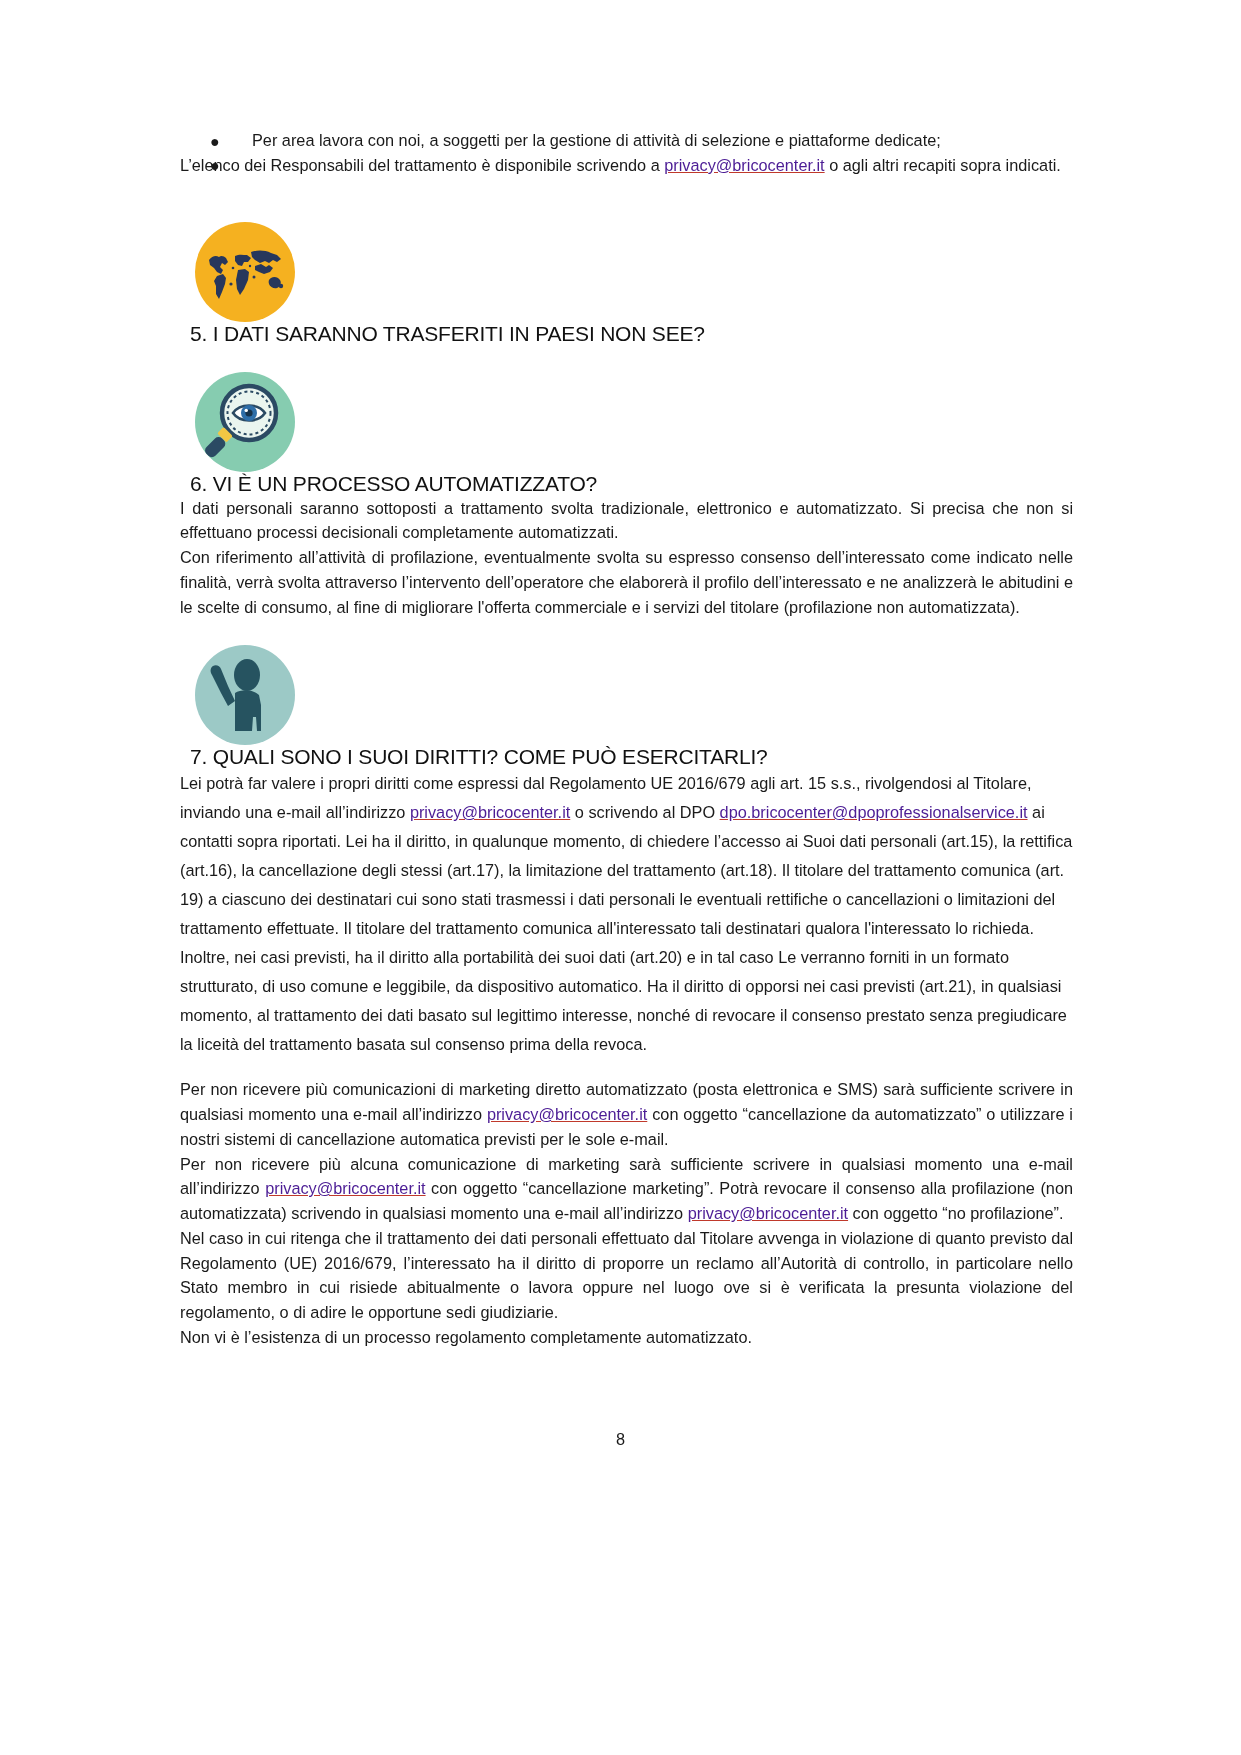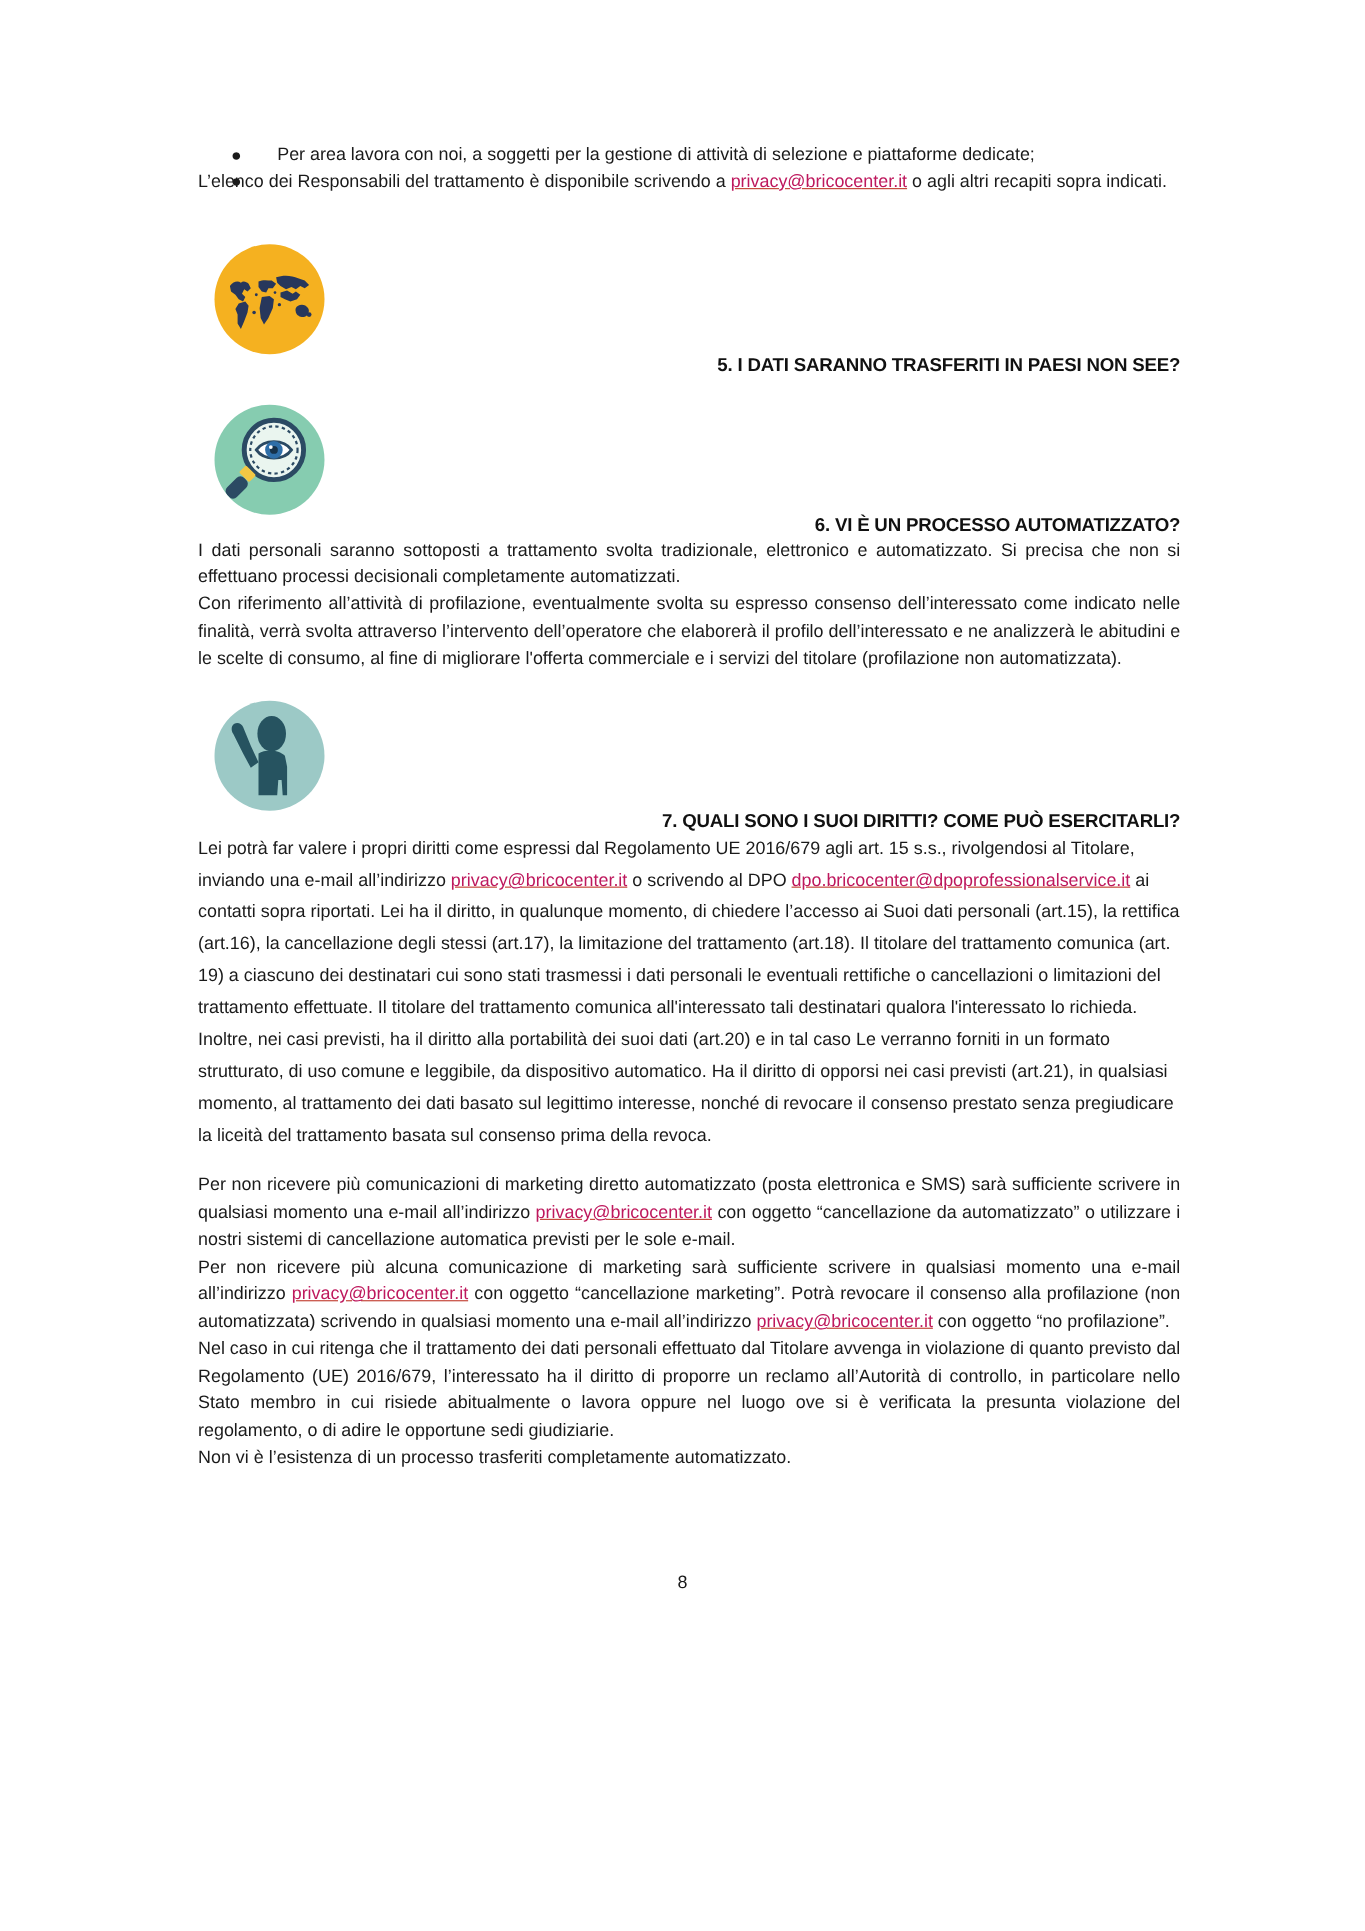--- a/index.html
+++ b/index.html
@@ -53,33 +53,33 @@
     font-size: 16.3px;
     line-height: 1.52;
     text-align: justify;
   }
   p.loose {
     line-height: 1.78;
   }
   .left { text-align: left; }
 
   a.maillink, span.maillink {
-    color: #be185d;
+    color: #4c1d95;
     text-decoration: underline;
     text-decoration-color: #c0392b;
     cursor: pointer;
   }
 
   
   h2.section-title {
     margin: 0;
-    font-size: 17px;
-    font-weight: bold;
+    font-size: 21px;
+    font-weight: normal;
     letter-spacing: -0.2px;
-    text-align: right;
+    text-align: left;
     color: #111111;
   }
   .title-row {
     display: block;
     margin-left: 10px;
   }
 
   
   .icon-block {
     position: relative;
@@ -203,18 +203,18 @@
 
     <p class="loose left"><span>Lei potrà far valere i propri diritti come espressi dal Regolamento UE 2016/679 agli art. 15 s.s., rivolgendosi al Titolare, inviando una e-mail all’indirizzo </span><span class="maillink">privacy@bricocenter.it</span><span>  o scrivendo al DPO </span><span class="maillink">dpo.bricocenter@dpoprofessionalservice.it</span><span> ai contatti sopra riportati. Lei ha il diritto, in qualunque momento, di chiedere l’accesso ai Suoi dati personali (art.15), la rettifica (art.16), la cancellazione degli stessi (art.17), la limitazione del trattamento (art.18). Il titolare del trattamento comunica (art. 19) a ciascuno dei destinatari cui sono stati trasmessi i dati personali le eventuali rettifiche o cancellazioni o limitazioni del trattamento effettuate. Il titolare del trattamento comunica all'interessato tali destinatari qualora l'interessato lo richieda. Inoltre, nei casi previsti, ha il diritto alla portabilità dei suoi dati (art.20) e in tal caso Le verranno forniti in un formato strutturato, di uso comune e leggibile, da dispositivo automatico. Ha il diritto di opporsi nei casi previsti (art.21), in qualsiasi momento, al trattamento dei dati basato sul legittimo interesse, nonché di revocare il consenso prestato senza pregiudicare la liceità del trattamento basata sul consenso prima della revoca.</span></p>
 
     <div class="spacer-18"></div>
 
     <p><span>Per non ricevere più comunicazioni di marketing diretto automatizzato (posta elettronica e SMS) sarà sufficiente scrivere in qualsiasi momento una e-mail all’indirizzo </span><span class="maillink">privacy@bricocenter.it</span><span> con oggetto “cancellazione da automatizzato” o utilizzare i nostri sistemi di cancellazione automatica previsti per le sole e-mail.</span></p>
 
     <p><span>Per non ricevere più alcuna comunicazione di marketing sarà sufficiente scrivere in qualsiasi momento una e-mail all’indirizzo </span><span class="maillink">privacy@bricocenter.it</span><span>  con oggetto “cancellazione marketing”. Potrà revocare il consenso alla profilazione (non automatizzata) scrivendo in qualsiasi momento una e-mail all’indirizzo </span><span class="maillink">privacy@bricocenter.it</span><span> con oggetto “no profilazione”.</span></p>
 
     <p>Nel caso in cui ritenga che il trattamento dei dati personali effettuato dal Titolare avvenga in violazione di quanto previsto dal Regolamento (UE) 2016/679, l’interessato ha il diritto di proporre un reclamo all’Autorità di controllo, in particolare nello Stato membro in cui risiede abitualmente o lavora oppure nel luogo ove si è verificata la presunta violazione del regolamento, o di adire le opportune sedi giudiziarie.</p>
-    <p class="left">Non vi è l’esistenza di un processo trasferiti completamente automatizzato.</p>
+    <p class="left">Non vi è l’esistenza di un processo regolamento completamente automatizzato.</p>
 
   </div>
 
   <div class="page-number">8</div>
 </div>
 
 </body></html>

